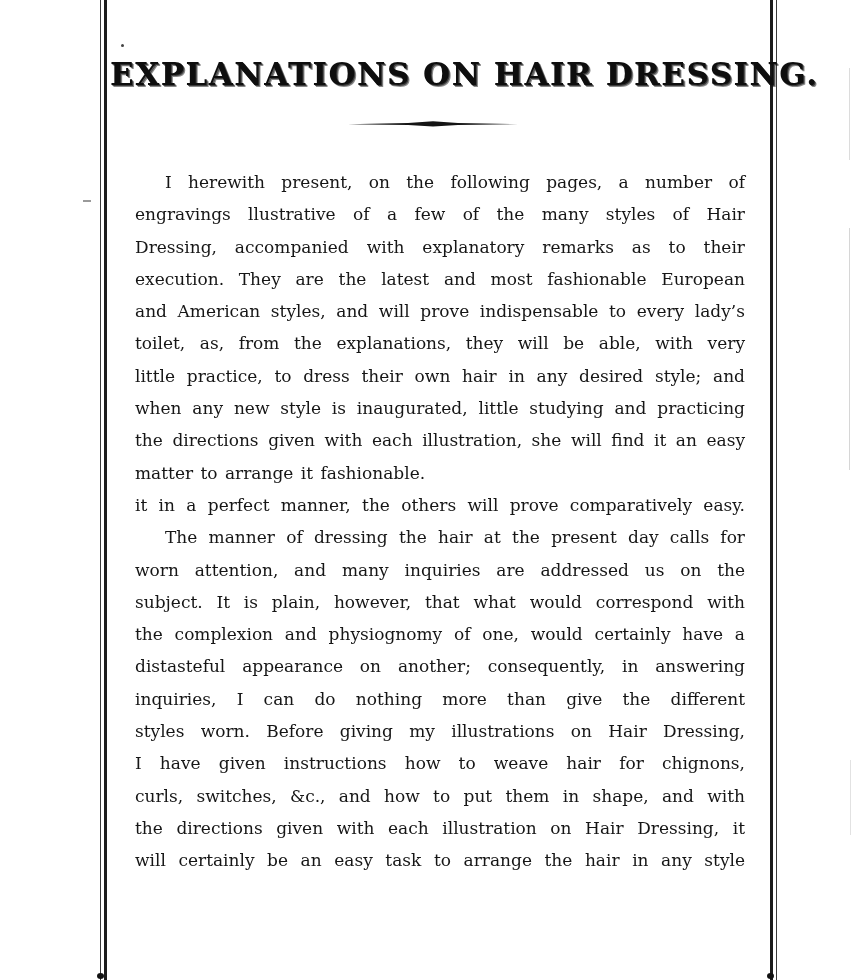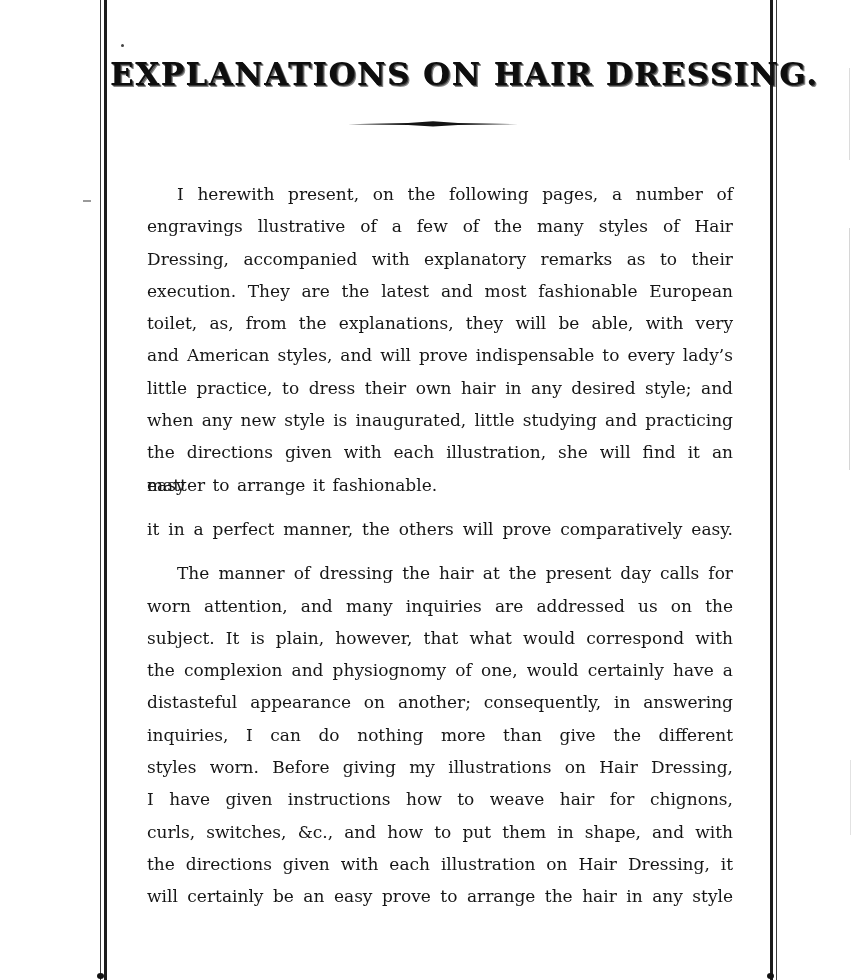--- a/index.html
+++ b/index.html
@@ -77,21 +77,21 @@
   
   .body-text {
     position: absolute;
     top: 166px;
     left: 135px;
     width: 610px;
     font-size: 17px;
     line-height: 32.3px;
     word-spacing: 2px;
   }
-  .para { margin: 12px; }
+  .para { margin: 0; }
   .bline {
     text-align: justify;
     text-align-last: justify;
     height: 32.3px;
     overflow: visible;
   }
   .bline.first { text-indent: 30px; }
   .bline.lastfree { text-align-last: left; }
 </style>
 </head>
@@ -119,38 +119,38 @@
       <polygon points="0,8.2 60,6.9 85,5.2 110,6.9 170,8.2 110,8.9 85,10.6 60,8.9" fill="#141414"></polygon>
     </svg>
   </div>
 
   <div class="body-text">
       <div class="para">
         <div class="bline first">I herewith present, on the following pages, a number of</div>
         <div class="bline">engravings llustrative of a few of the many styles of Hair</div>
         <div class="bline">Dressing, accompanied with explanatory remarks as to their</div>
         <div class="bline">execution.  They are the latest and most fashionable European</div>
+        <div class="bline">and American styles, and will prove indispensable to every lady’s</div>
         <div class="bline">toilet, as, from the explanations, they will be able, with very</div>
-        <div class="bline">and American styles, and will prove indispensable to every lady’s</div>
         <div class="bline">little practice, to dress their own hair in any desired style; and</div>
         <div class="bline">when any new style is inaugurated, little studying and practicing</div>
         <div class="bline">the directions given with each illustration, she will find it an easy</div>
         <div class="bline lastfree">matter to arrange it fashionable.</div>
       </div>
       <div class="para">
         <div class="bline">it in a perfect manner, the others will prove comparatively easy.</div>
       </div>
       <div class="para">
         <div class="bline first">The manner of dressing the hair at the present day calls for</div>
         <div class="bline">worn attention, and many inquiries are addressed us on the</div>
         <div class="bline">subject.  It is plain, however, that what would correspond with</div>
         <div class="bline">the complexion and physiognomy of one, would certainly have a</div>
         <div class="bline">distasteful appearance on another; consequently, in answering</div>
         <div class="bline">inquiries, I can do nothing more than give the different</div>
         <div class="bline">styles worn.  Before giving my illustrations on Hair Dressing,</div>
         <div class="bline">I have given instructions how to weave hair for chignons,</div>
         <div class="bline">curls, switches, &amp;c., and how to put them in shape, and with</div>
         <div class="bline">the directions given with each illustration on Hair Dressing, it</div>
-        <div class="bline">will certainly be an easy prove to arrange the hair in any style</div>
+        <div class="bline">will certainly be an easy task to arrange the hair in any style</div>
       </div>
     </div>
 
 </div>
 
 </body></html>

